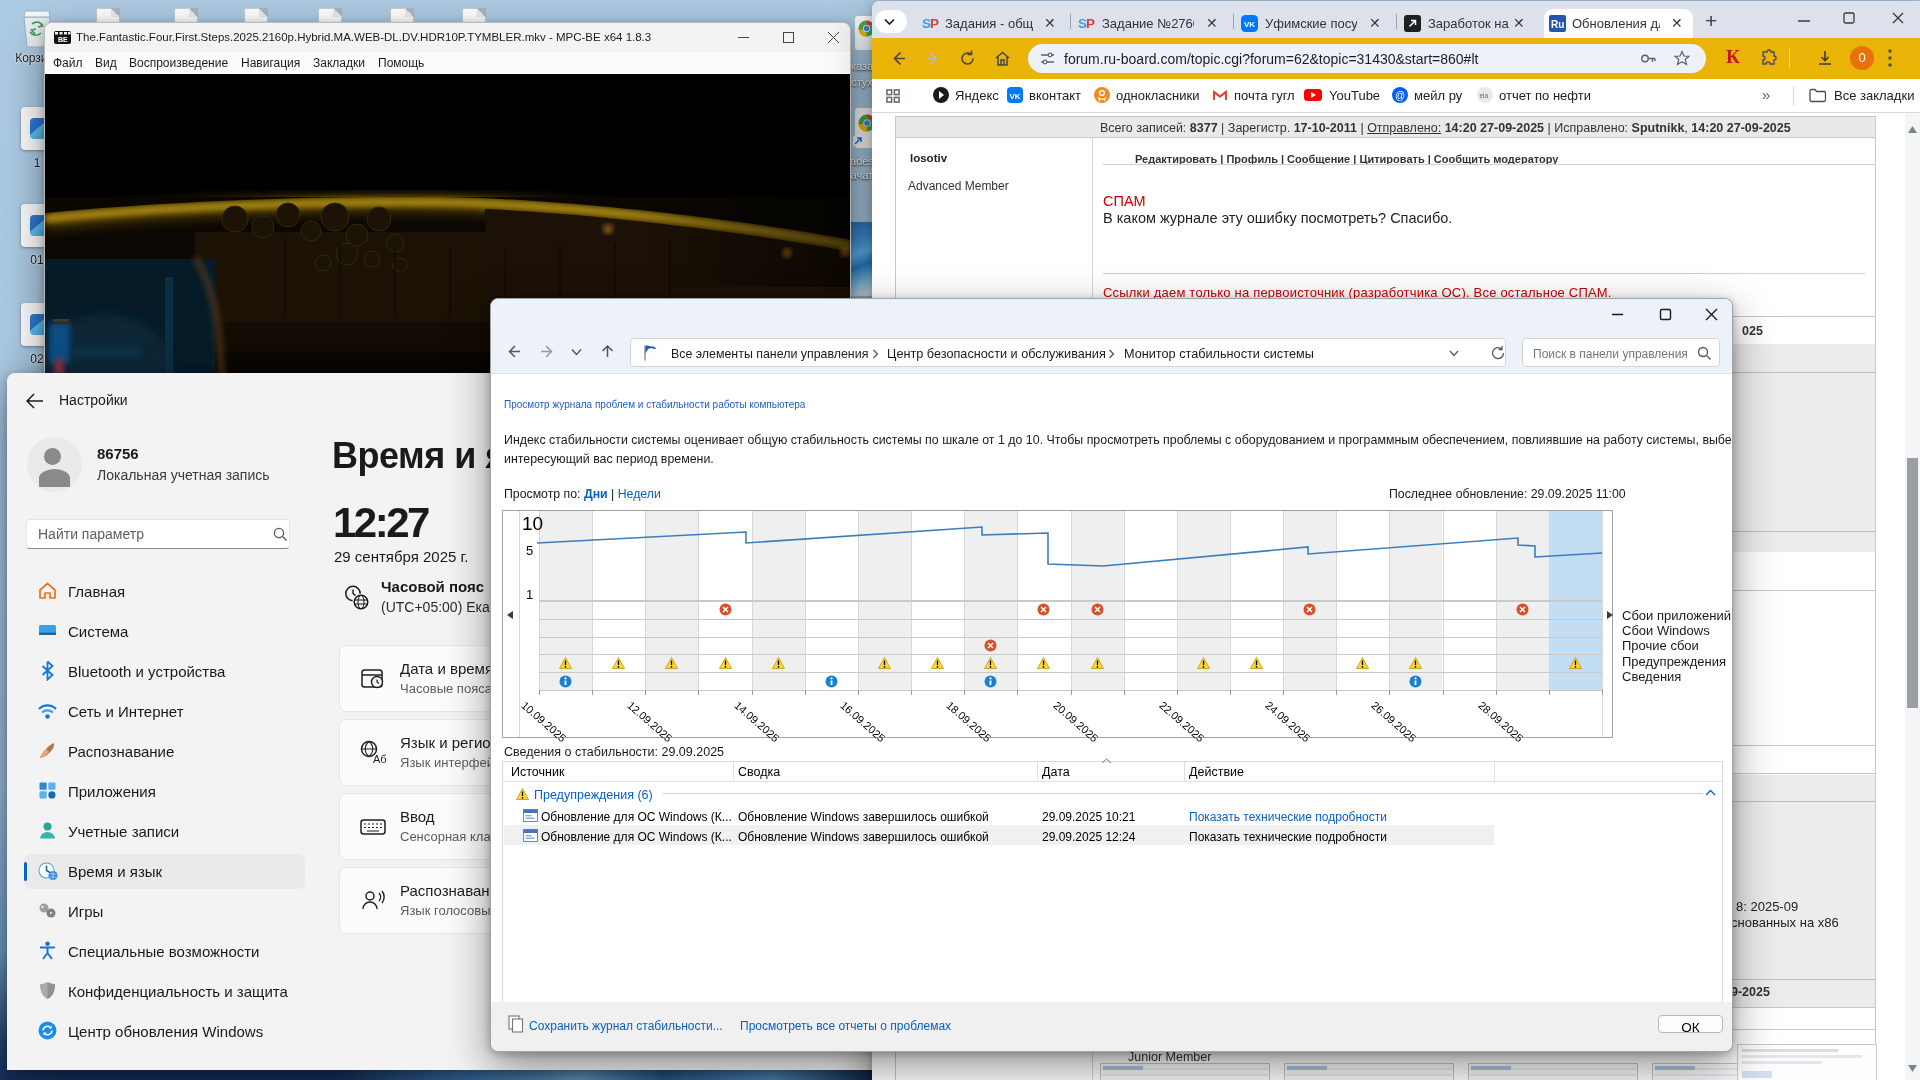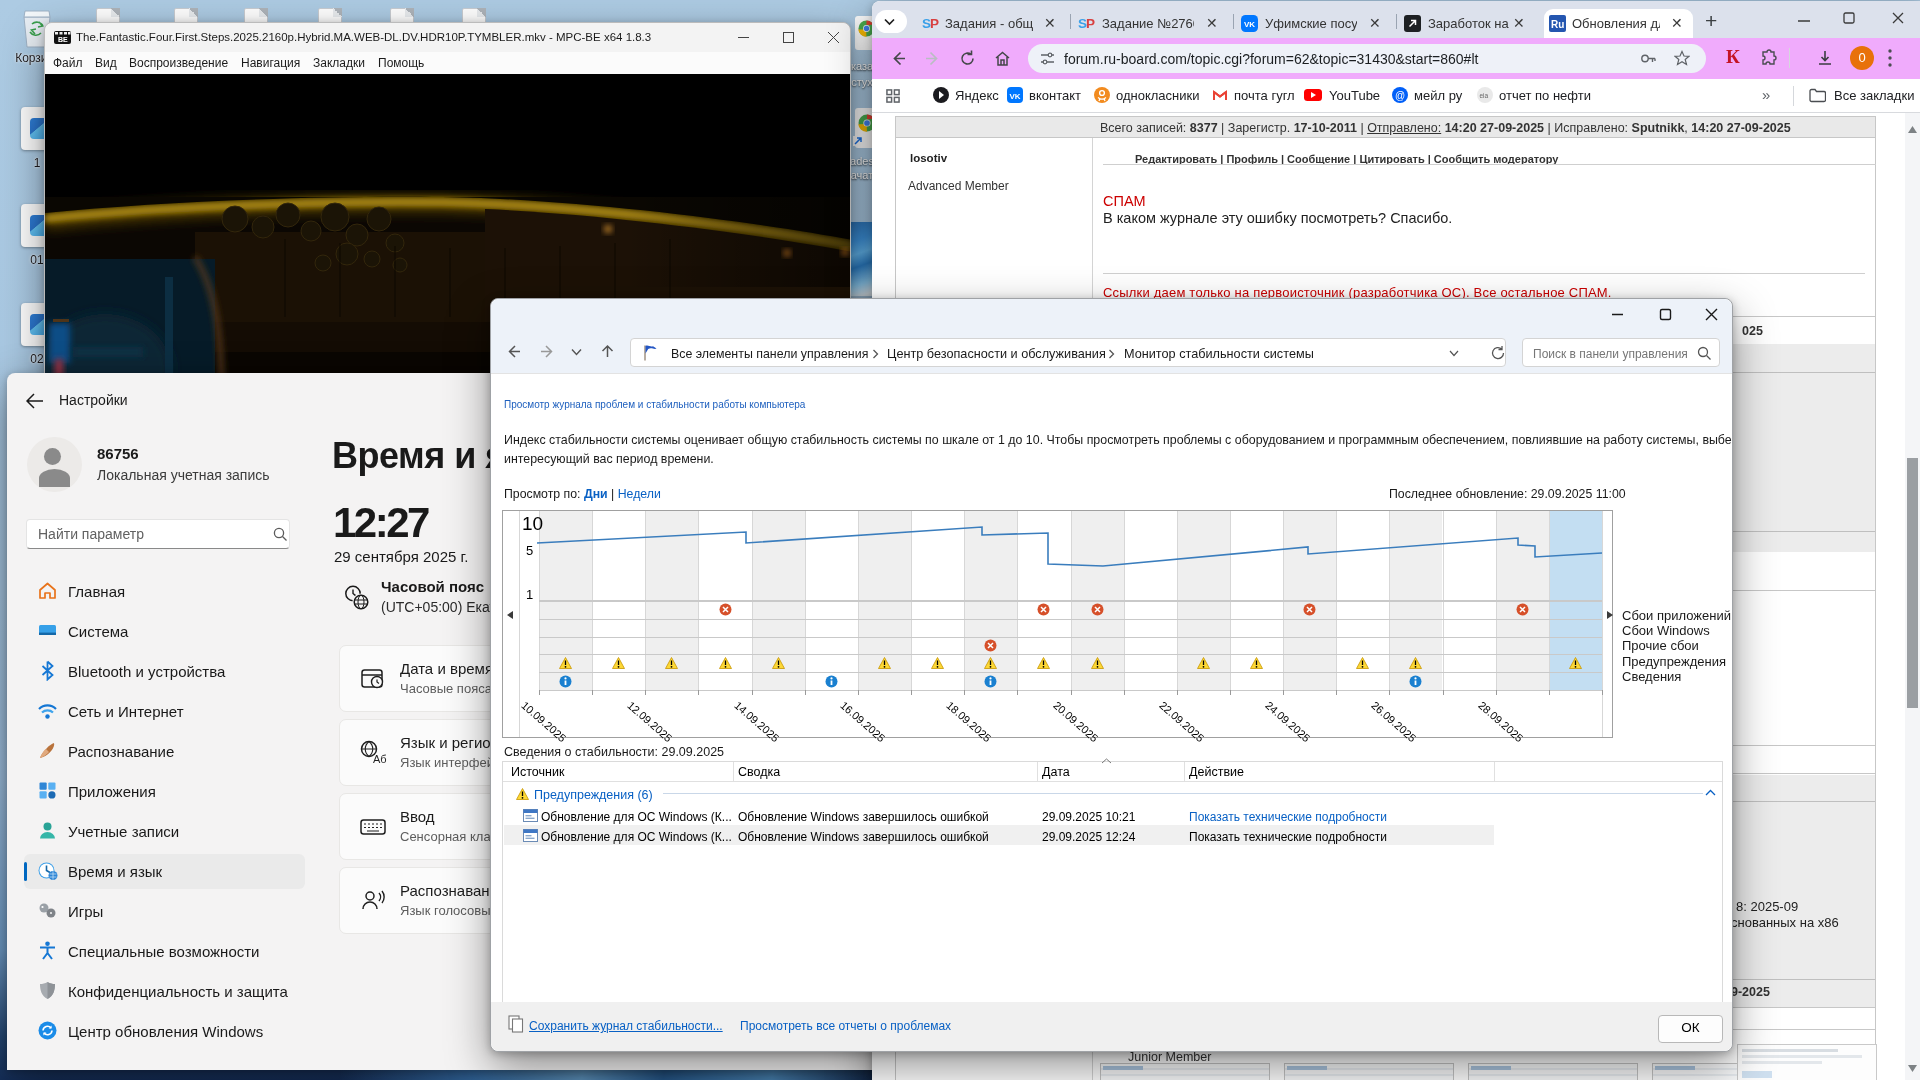--- a/index.html
+++ b/index.html
@@ -30,21 +30,21 @@
 #set .card{position:absolute;left:332px;width:420px;height:67px;background:#fbfbfb;border:1px solid #e8e7e5;border-radius:7px;}
 .cardt{position:absolute;left:60px;top:14px;font-size:15px;color:#1b1b1b;}
 .cards{position:absolute;left:60px;top:35px;font-size:13px;color:#5d5d5d;}
 .cardi{position:absolute;left:19px;top:19px;width:28px;height:28px;}
 
 #chrome{z-index:3;left:872px;top:1px;width:1048px;height:1079px;background:#fff;border-radius:8px 0 0 0;overflow:hidden;}
 #chrome .tstrip{position:absolute;left:0;top:0;right:0;height:37px;background:#dce1ec;border-radius:8px 0 0 0;}
 .tab{position:absolute;top:8px;height:29px;border-radius:9px 9px 0 0;font-size:13px;color:#333;}
 .tab .tt{position:absolute;top:7px;white-space:nowrap;overflow:hidden;}
 .tabx{position:absolute;top:8px;width:12px;height:12px;color:#3a3a3a;font-size:14px;line-height:12px;}
-#chrome .tbar2{position:absolute;left:0;top:37px;right:0;height:41px;background:#f0abfc;}
+#chrome .tbar2{position:absolute;left:0;top:37px;right:0;height:41px;background:#eab308;}
 #chrome .bbar{position:absolute;left:0;top:78px;right:0;height:34px;background:#fff;border-bottom:1px solid #d8dade;font-size:13px;color:#202124;}
 .bk{position:absolute;top:9px;white-space:nowrap;}
 .bkic{position:absolute;top:8px;width:16px;height:16px;border-radius:4px;}
 
 #rel{z-index:4;left:490px;top:298px;width:1243px;height:754px;background:#fff;border-radius:8px;border:1px solid #9fa2a6;overflow:hidden;}
 #rel .foot{position:absolute;left:0;bottom:0;right:0;height:49px;background:#f0f0f0;border-radius:0 0 8px 8px;}
 .seg{position:absolute;white-space:nowrap;}
 </style></head>
 <body>
 <div id="desk"></div>
@@ -901,17 +901,17 @@
    <div class="seg" style="left:235px;top:68px;font-size:12px;">Обновление Windows завершилось ошибкой</div>
    <div class="seg" style="left:539px;top:68px;font-size:12px;">29.09.2025 12:24</div>
    <div class="seg" style="left:686px;top:68px;font-size:12px;">Показать технические подробности</div>
  </div>
 
  <div class="foot">
    <svg class="abs" style="left:17px;top:13px;" width="16" height="18" viewBox="0 0 16 18">
         <rect x="1" y="1" width="10" height="13" fill="#fff" stroke="#777" stroke-width="1.1"></rect>
         <rect x="4.5" y="4" width="10" height="13" fill="#fff" stroke="#777" stroke-width="1.1"></rect>
       </svg>
-   <div class="seg" style="left:38px;top:17px;font-size:12px;color:#0860c4;text-decoration:underline;">Сохранить журнал стабильности...</div>
+   <div class="seg" style="left:38px;top:17px;font-size:12px;color:#0860c4;">Сохранить журнал стабильности...</div>
    <div class="seg" style="left:249px;top:17px;font-size:12px;color:#0860c4;">Просмотреть все отчеты о проблемах</div>
-   <div class="abs" style="left:1167px;top:13px;width:65px;height:28px;background:#fdfdfd;border:1px solid #b8b8b8;border-radius:4px;text-align:center;font-size:13.5px;line-height:24px;">ОК</div>
+   <div class="abs" style="left:1167px;top:13px;width:65px;height:18px;background:#fdfdfd;border:1px solid #b8b8b8;border-radius:4px;text-align:center;font-size:13.5px;line-height:24px;">ОК</div>
  </div>
 </div>
 
 </body></html>

